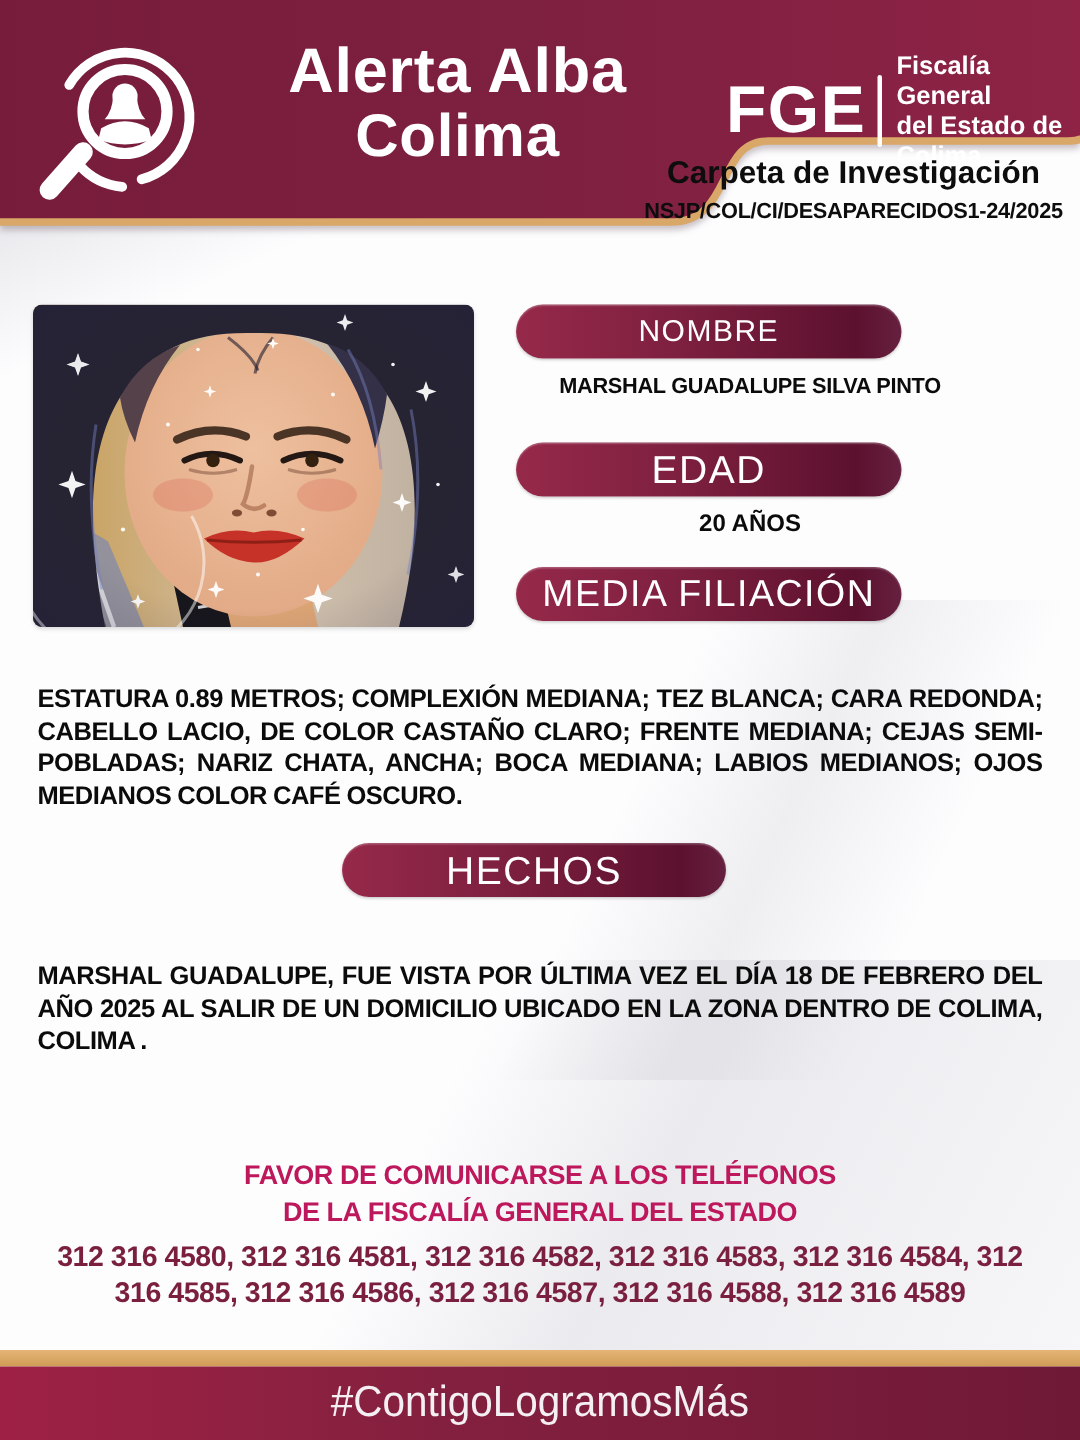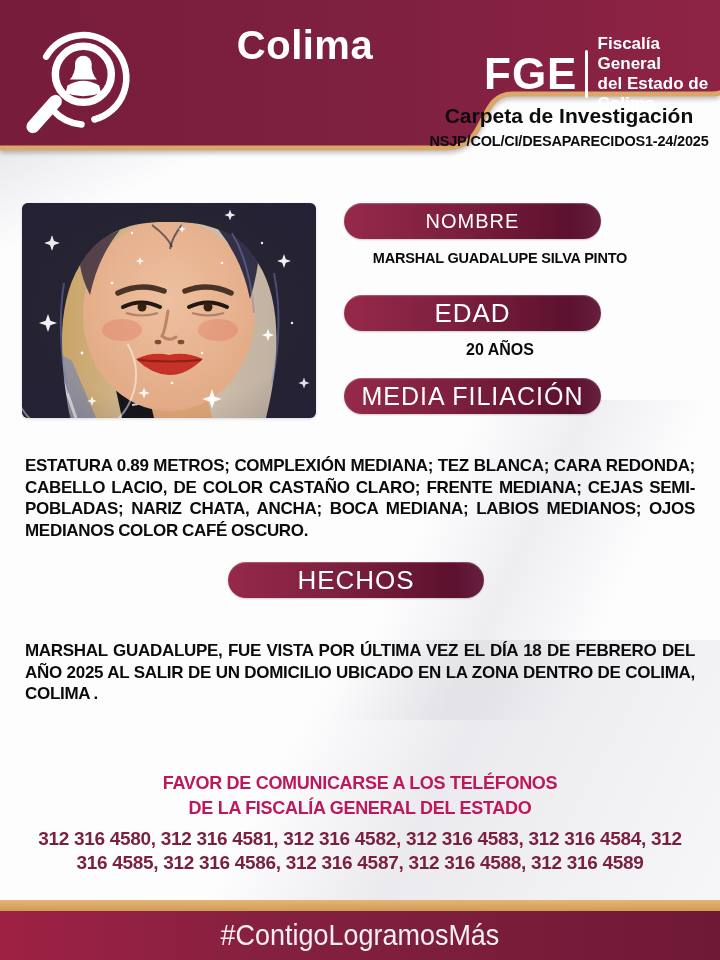--- a/index.html
+++ b/index.html
@@ -101,20 +101,21 @@
       <line x1="40" y1="95" x2="16" y2="122" stroke-width="14"></line>
     </g>
     <g fill="#ffffff" stroke="none">
       <circle cx="70" cy="55" r="9"></circle>
       <path d="M61.5,55 Q61,66 55.5,71.5 L84.5,71.5 Q79,66 78.5,55 Z"></path>
       <path d="M53,78 Q70,68 87,78 L89,86 Q70,93 51,86 Z"></path>
     </g>
   </svg>
 
   <div class="brand-title">
+    <div class="l1">Alerta Alba</div>
     <div class="l2">Colima</div>
   </div>
 
   <div class="agency">
     <div class="acronym">FGE</div>
     <div class="divider"></div>
     <div class="full">
       <div>Fiscalía General</div>
       <div>del Estado de Colima</div>
     </div>

